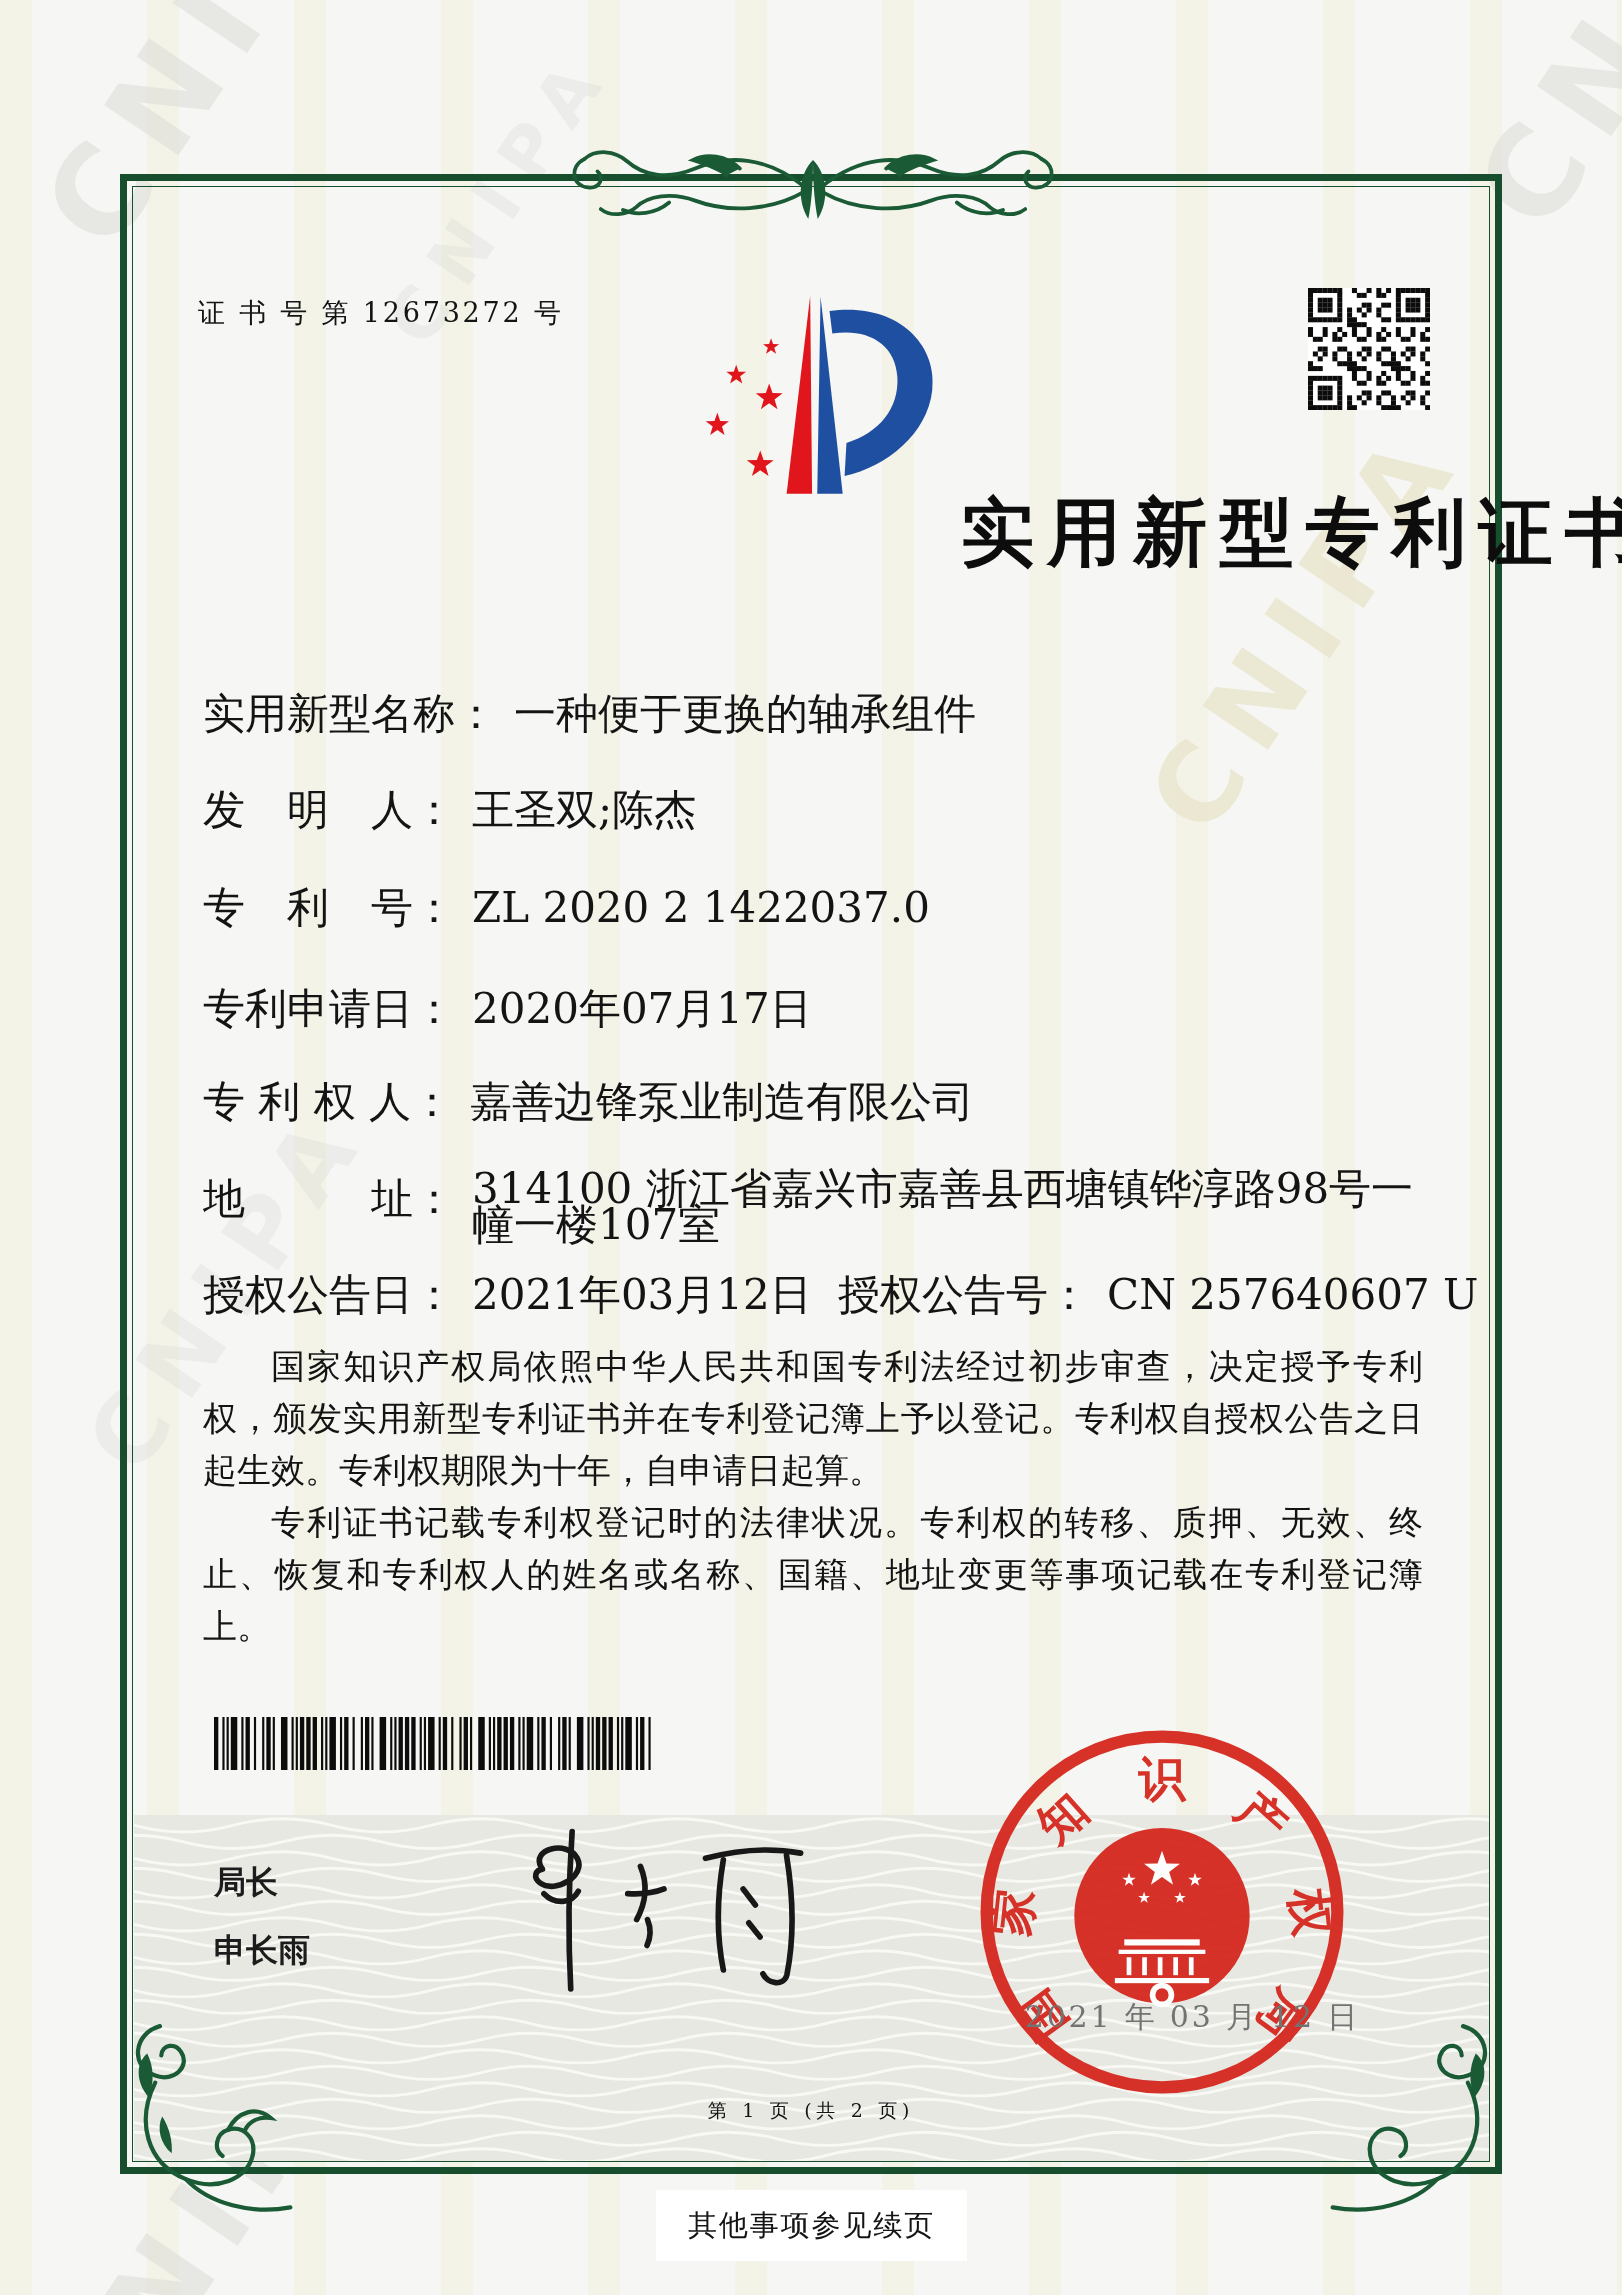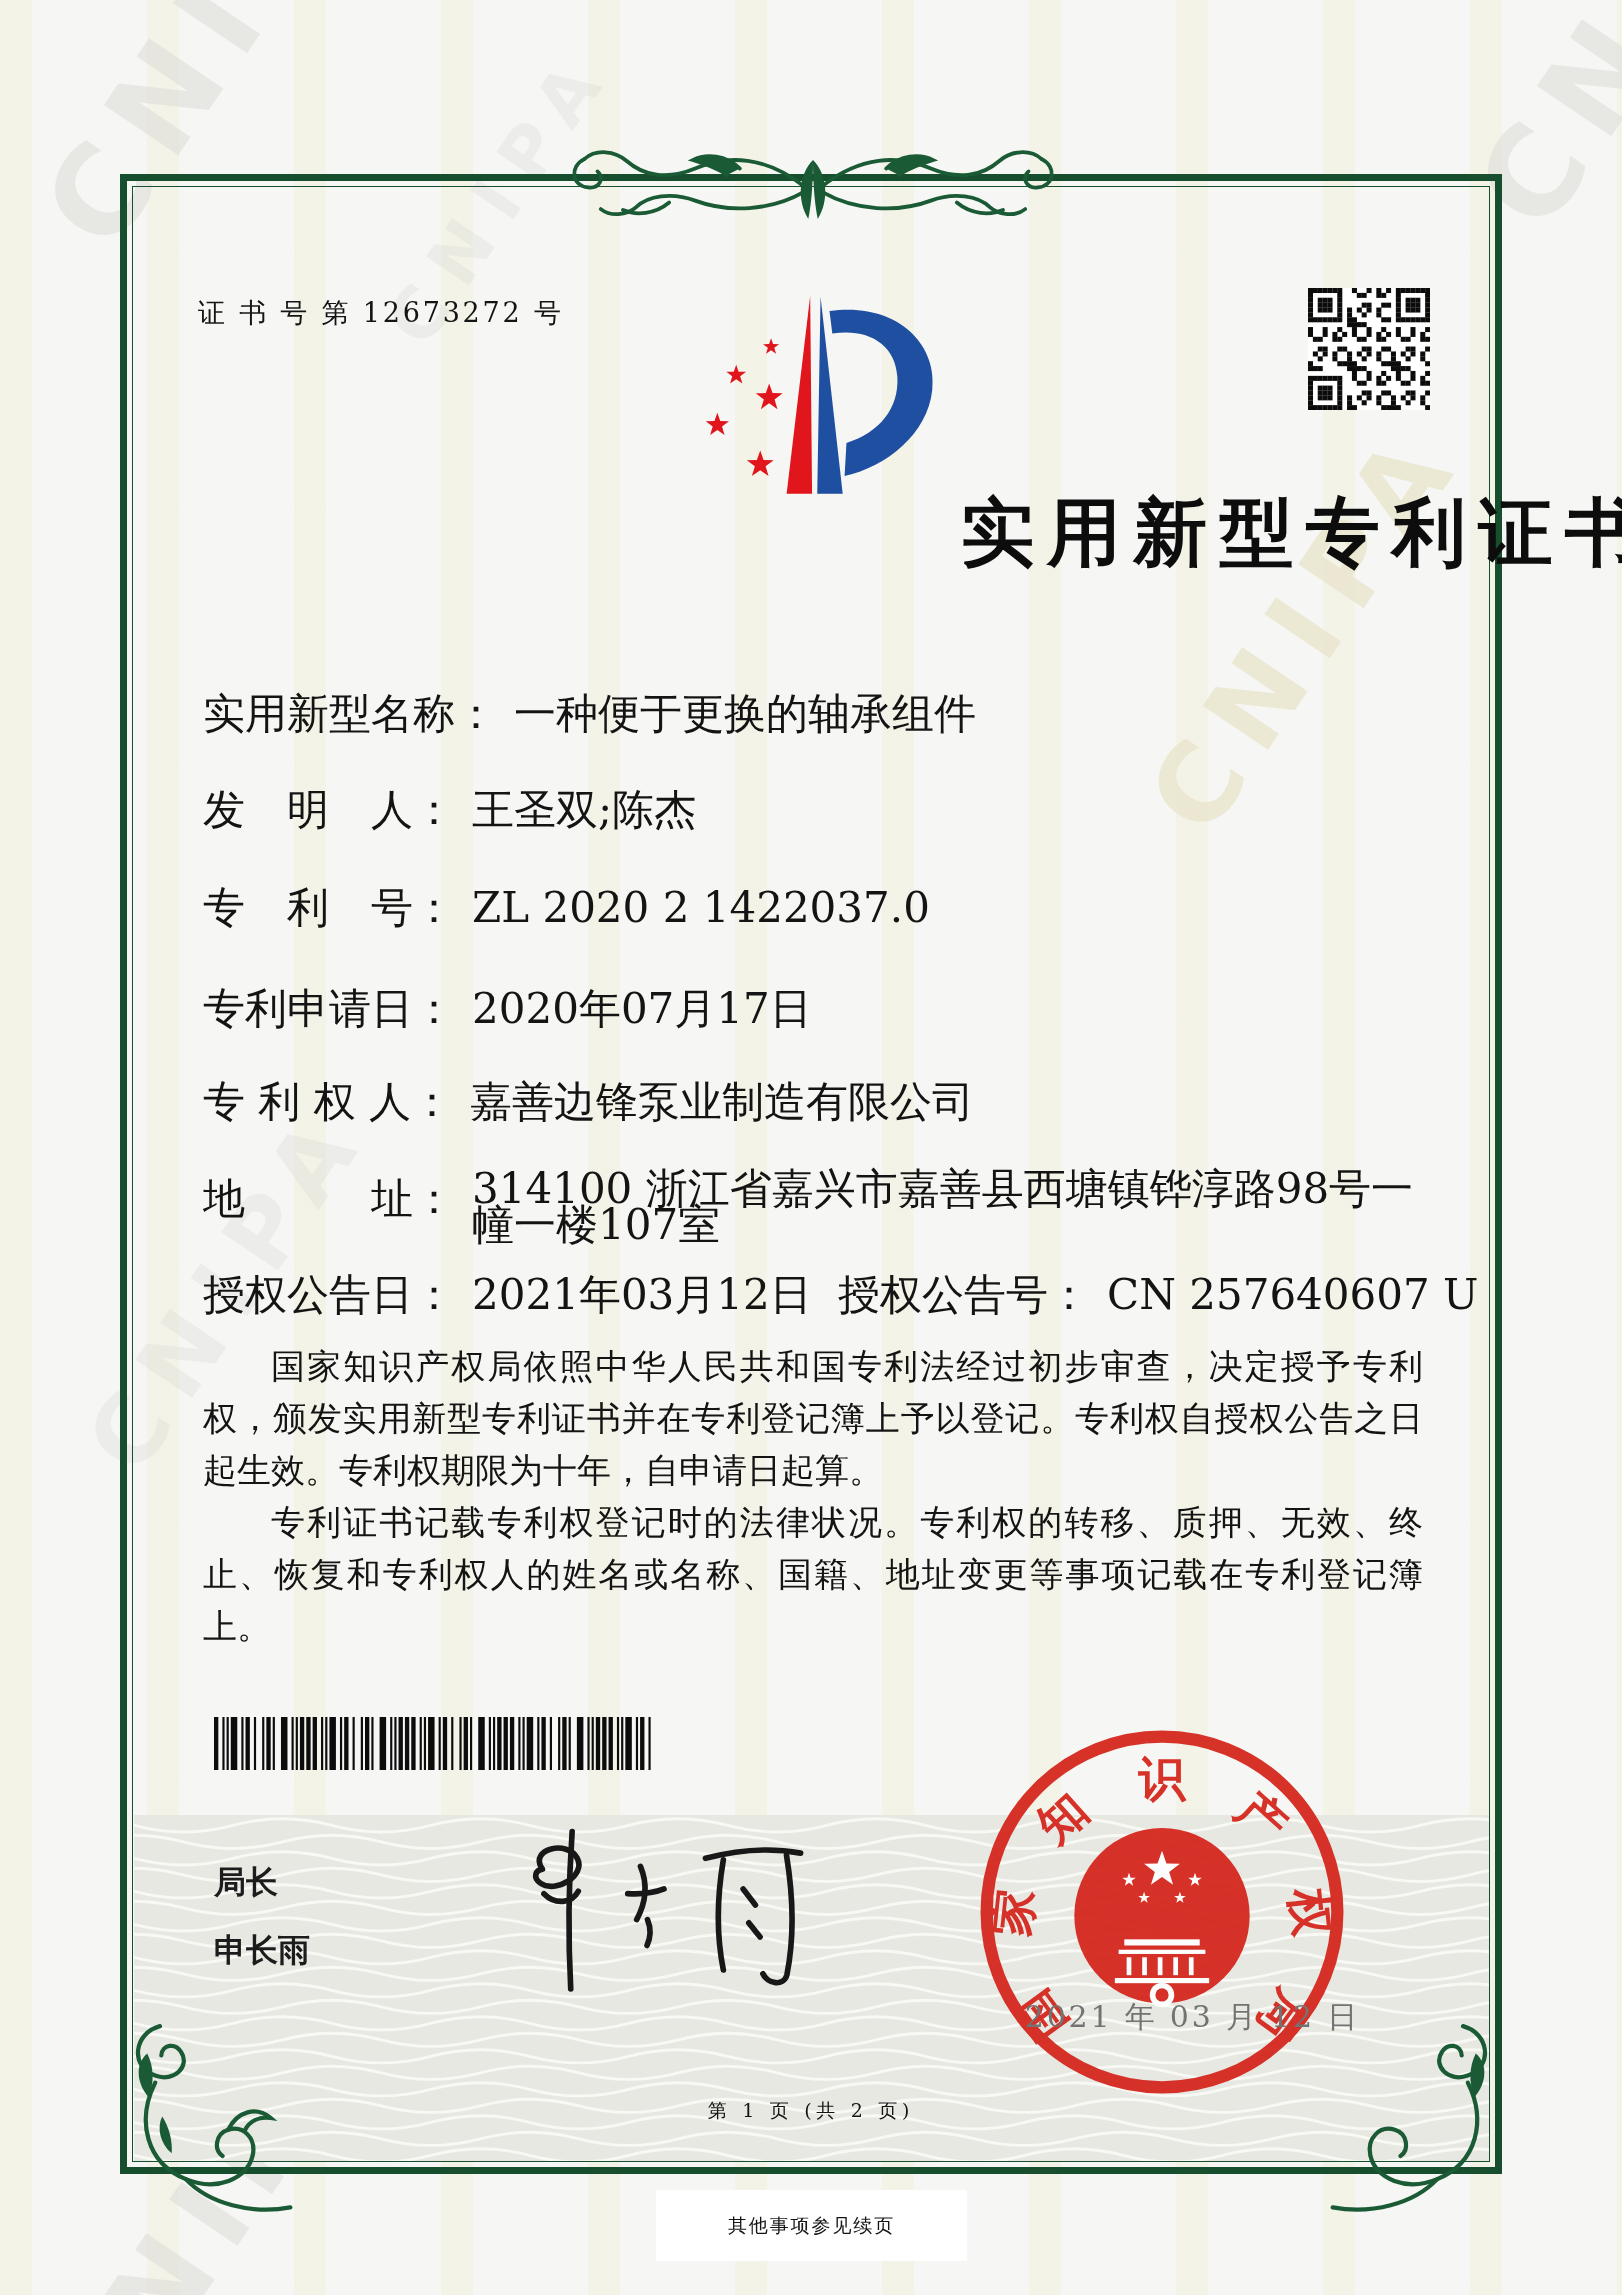--- a/index.html
+++ b/index.html
@@ -25,21 +25,21 @@
   .bodytext p{margin:0;font-size:34px;line-height:52px;text-align:justify;text-indent:2em;}
   .barcode{position:absolute;left:214px;top:1717px;width:443px;height:53px;z-index:5;}
   .director{position:absolute;left:214px;z-index:5;font-family:"DejaVu Sans","Liberation Sans",sans-serif;
             font-weight:bold;font-size:32px;color:#1c1c1c;}
   .sig{position:absolute;left:485px;top:1823px;z-index:6;}
   .sealwrap{position:absolute;left:964px;top:1714px;width:396px;height:396px;z-index:7;opacity:.95;}
   .sealdate{position:absolute;left:964px;top:1997px;width:396px;text-align:right;z-index:8;
             font-size:30px;letter-spacing:2.8px;color:#737373;}
   .footer{position:absolute;left:120px;top:2098px;width:1382px;text-align:center;font-size:19px;letter-spacing:4.7px;z-index:5;}
   .note{position:absolute;left:656px;top:2190px;width:311px;height:71px;background:#ffffff;z-index:5;
-        display:flex;align-items:center;justify-content:center;font-size:19px;letter-spacing:1.9px;}
+        display:flex;align-items:center;justify-content:center;font-size:29px;letter-spacing:1.9px;}
   .seal-arc text{font-size:100px;font-weight:bold;fill:#d5281e;text-anchor:middle;
                  font-family:"DejaVu Serif","Liberation Serif",serif;}
 </style>
 </head>
 <body>
 
 <div class="sheet">
 
   <div class="stripes"></div>
 

